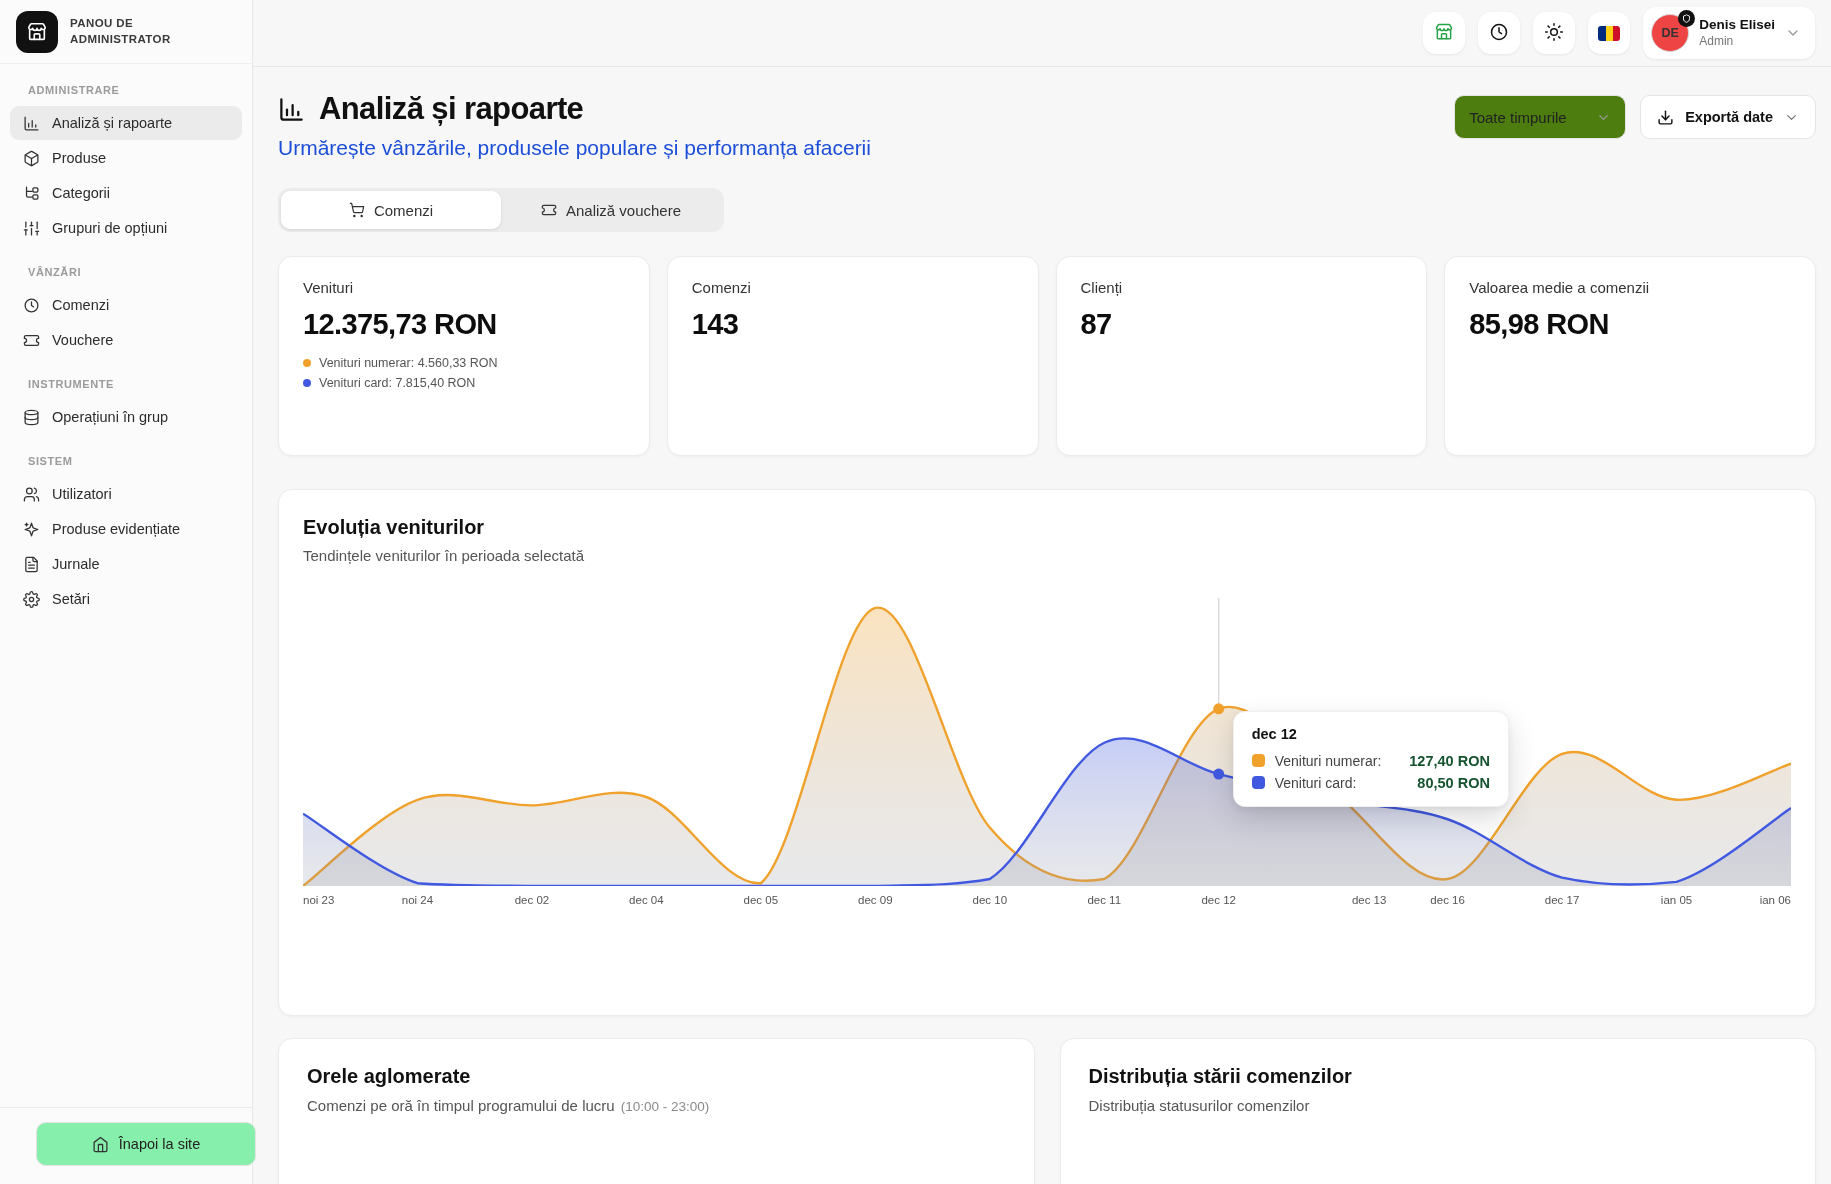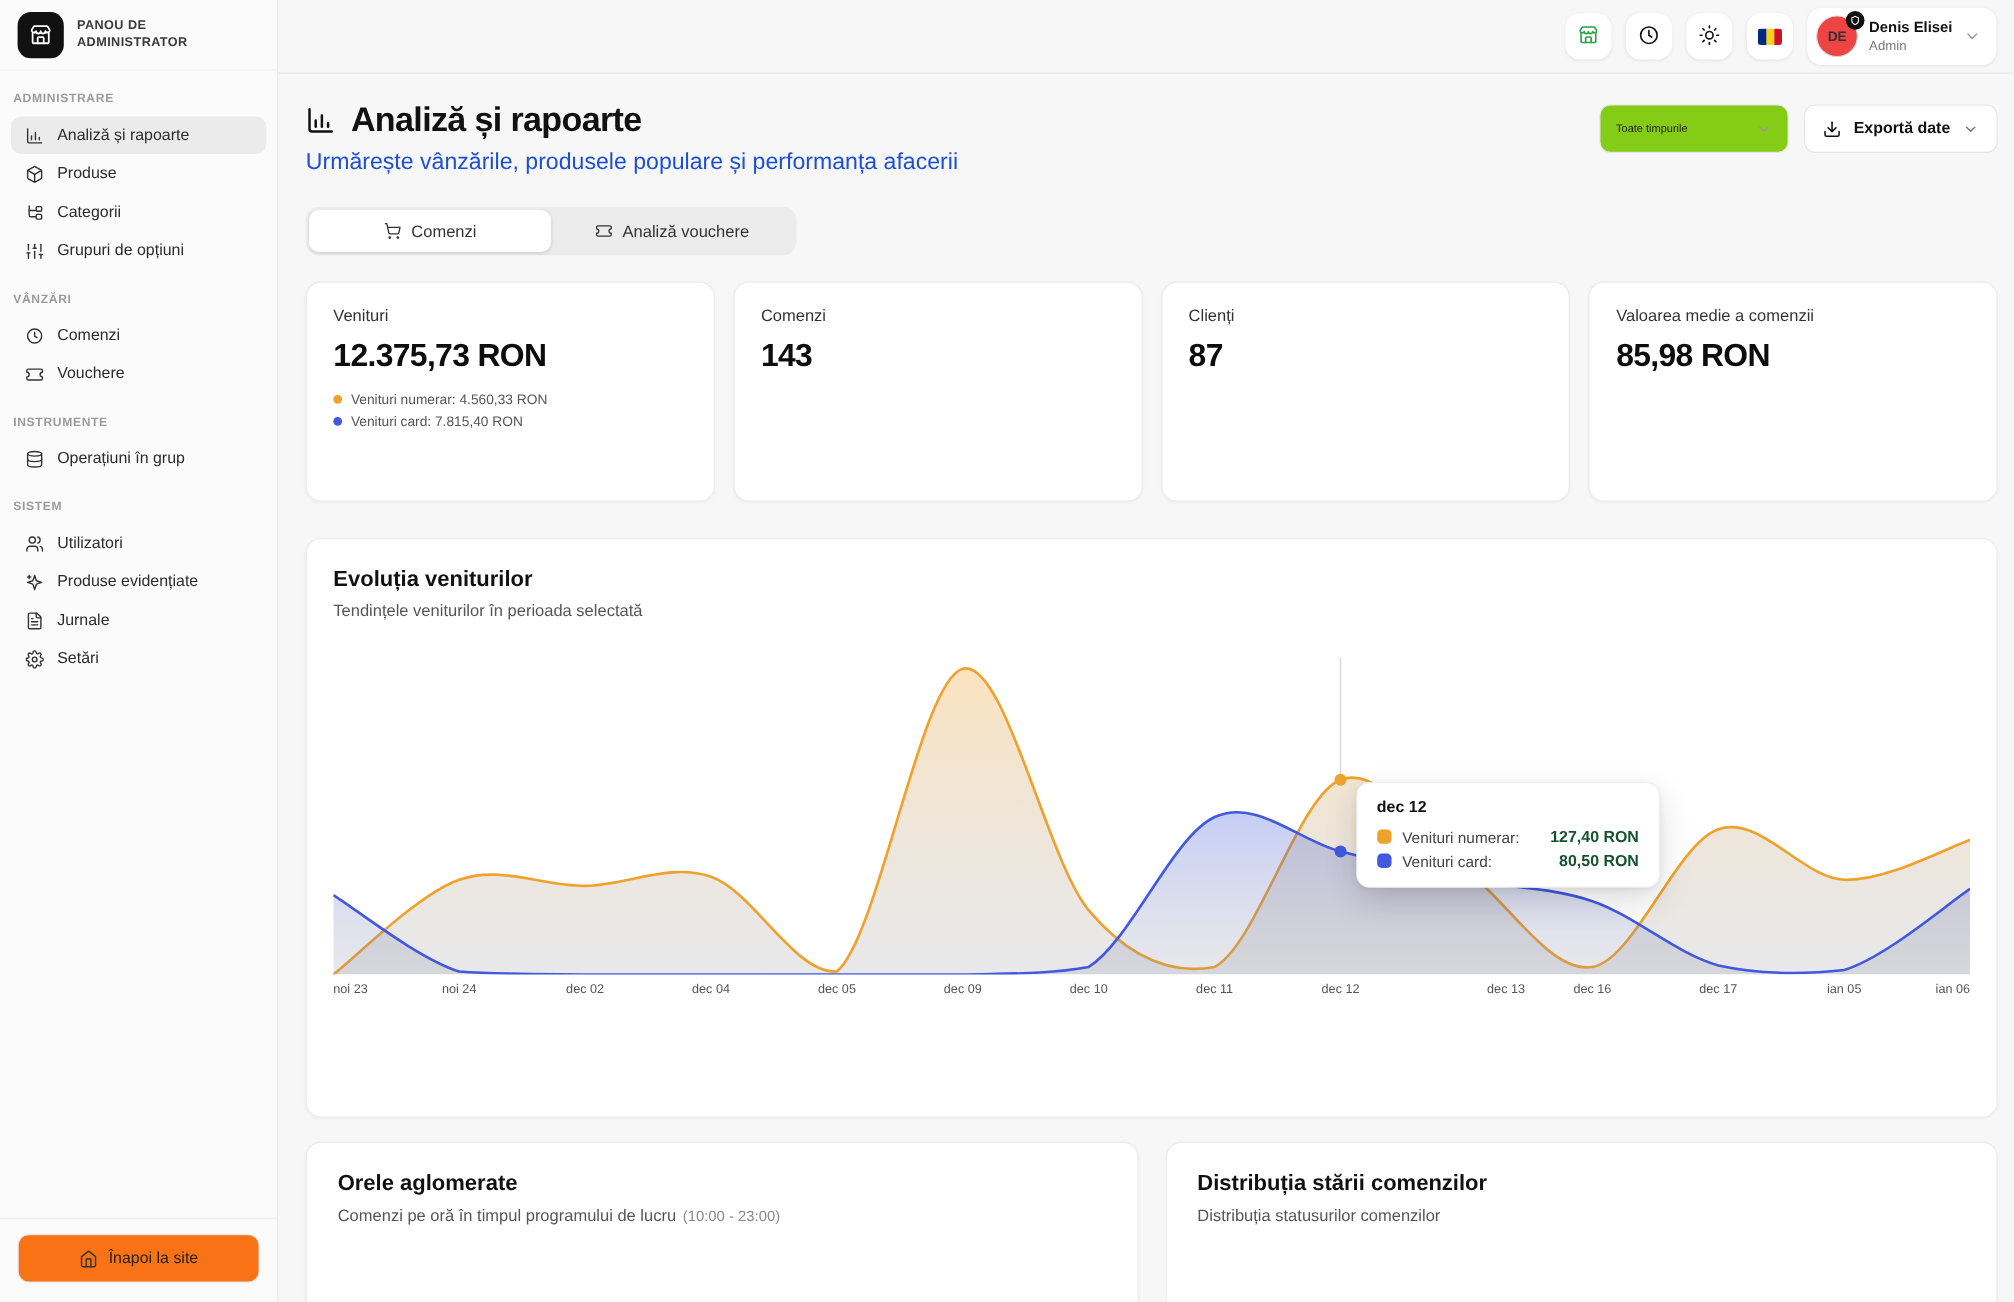--- a/index.html
+++ b/index.html
@@ -5,26 +5,26 @@
   * { margin:0; padding:0; box-sizing:border-box; }
   html,body { width:1831px; height:1184px; overflow:hidden; }
   body { font-family:"Liberation Sans", sans-serif; background:#f7f7f7; color:#1c1c1c; }
   .app { display:flex; width:1831px; height:1184px; overflow:hidden; }
 
   
   .sidebar { position:relative; width:253px; flex:0 0 253px; height:100%; background:#fbfbfb; border-right:1px solid #e7e7e7; }
   .brand { display:flex; align-items:center; gap:12px; padding:12px 16px; height:64px; border-bottom:1px solid #efefef; }
   .brand-logo { width:42px; height:42px; border-radius:12px; background:#111; color:#fff; display:flex; align-items:center; justify-content:center; flex:0 0 42px; }
   .brand-name { font-size:11.5px; font-weight:700; letter-spacing:.4px; color:#3a3a3a; line-height:1.35; }
-  .section-label { padding:20px 12px 9px; font-size:11px; font-weight:600; letter-spacing:.6px; color:#9b9b9b; }
+  .section-label { padding:20px 28px 9px; font-size:11px; font-weight:600; letter-spacing:.6px; color:#9b9b9b; }
   .nav-item { display:flex; align-items:center; gap:12px; margin:1px 10px; padding:8px 12px; border-radius:9px; font-size:14.5px; color:#2c2c2c; cursor:pointer; }
   .nav-item.active { background:#ebebeb; font-weight:500; }
   .nav-ic { display:flex; align-items:center; justify-content:center; width:18px; height:18px; color:#333; }
   .sidebar-footer { position:absolute; left:0; right:0; bottom:0; padding:14px 16px 18px; border-top:1px solid #ececec; }
-  .back-btn { width:100%; height:44px; display:flex; align-items:center; justify-content:center; gap:9px; background:#f97316; border:1px solid #e3e3e3; border-radius:10px; font-size:14.5px; font-weight:500; color:#222; cursor:pointer; font-family:inherit; }
+  .back-btn { width:100%; height:44px; display:flex; align-items:center; justify-content:center; gap:9px; background:#86efac; border:1px solid #e3e3e3; border-radius:10px; font-size:14.5px; font-weight:500; color:#222; cursor:pointer; font-family:inherit;margin-left:20px; }
 
   
   .main { flex:1; display:flex; flex-direction:column; min-width:0; }
   .topbar { height:67px; flex:0 0 67px; display:flex; align-items:center; justify-content:flex-end; gap:13px; padding:0 16px; border-bottom:1px solid #e7e7e7; }
   .icon-btn { width:42px; height:42px; border-radius:13px; background:#fff; border:none; box-shadow:0 1px 3px rgba(0,0,0,.07); display:flex; align-items:center; justify-content:center; cursor:pointer; }
   .flag { width:22px; height:15px; border-radius:3px; overflow:hidden; display:flex; }
   .flag span { flex:1; }
   .user-chip { display:flex; align-items:center; gap:10px; height:52px; padding:0 14px 0 8px; background:#fff; border-radius:13px; box-shadow:0 1px 3px rgba(0,0,0,.07); cursor:pointer; }
   .avatar-wrap { position:relative; }
   .avatar { width:38px; height:38px; border-radius:50%; background:#ef4444; border:1px solid #d6d6d6; display:flex; align-items:center; justify-content:center; font-size:12.5px; font-weight:700; color:#333; }
@@ -33,21 +33,21 @@
   .user-name { font-size:13.5px; font-weight:600; color:#111; }
   .user-role { font-size:12px; color:#777; }
 
   
   .content { flex:1; padding:24px 15px 0 25px; overflow:hidden; }
   .page-head { display:flex; align-items:flex-start; justify-content:space-between; }
   .title-row { display:flex; align-items:center; gap:14px; }
   .title-row h1 { font-size:31px; font-weight:800; letter-spacing:-.6px; color:#111; }
   .page-sub { margin-top:9px; font-size:21px; color:#1d4ed8; }
   .head-controls { display:flex; gap:14px; align-items:center; margin-top:4px; }
-  .select-box { display:flex; align-items:center; justify-content:space-between; width:172px; height:44px; padding:0 14px; background:#84cc16; border:1px solid #e4e4e4; border-radius:10px; font-size:10px; color:#222; cursor:pointer; }
+  .select-box { display:flex; align-items:center; justify-content:space-between; width:172px; height:44px; padding:0 14px; background:#4d7c0f; border:1px solid #e4e4e4; border-radius:10px; font-size:15px; color:#222; cursor:pointer; }
   .export-btn { display:flex; align-items:center; gap:11px; height:44px; padding:0 16px; background:#fff; border:1px solid #e4e4e4; border-radius:10px; font-size:14.5px; font-weight:600; color:#111; cursor:pointer; font-family:inherit; }
 
   .tabs { display:inline-flex; margin-top:28px; background:#ececec; border-radius:12px; padding:3px; }
   .tab { display:flex; align-items:center; justify-content:center; gap:9px; width:220px; height:38px; border-radius:9px; font-size:15px; color:#333; cursor:pointer; }
   .tab.active { background:#fff; box-shadow:0 1px 3px rgba(0,0,0,.1); font-weight:500; }
 
   .card { background:#fff; border:1px solid #ececec; border-radius:14px; box-shadow:0 1px 3px rgba(0,0,0,.04); }
   .stats-grid { display:grid; grid-template-columns:repeat(4,1fr); gap:17px; margin-top:24px; }
   .stat-card { height:200px; padding:22px 24px; }
   .stat-label { font-size:15px; color:#333; }

